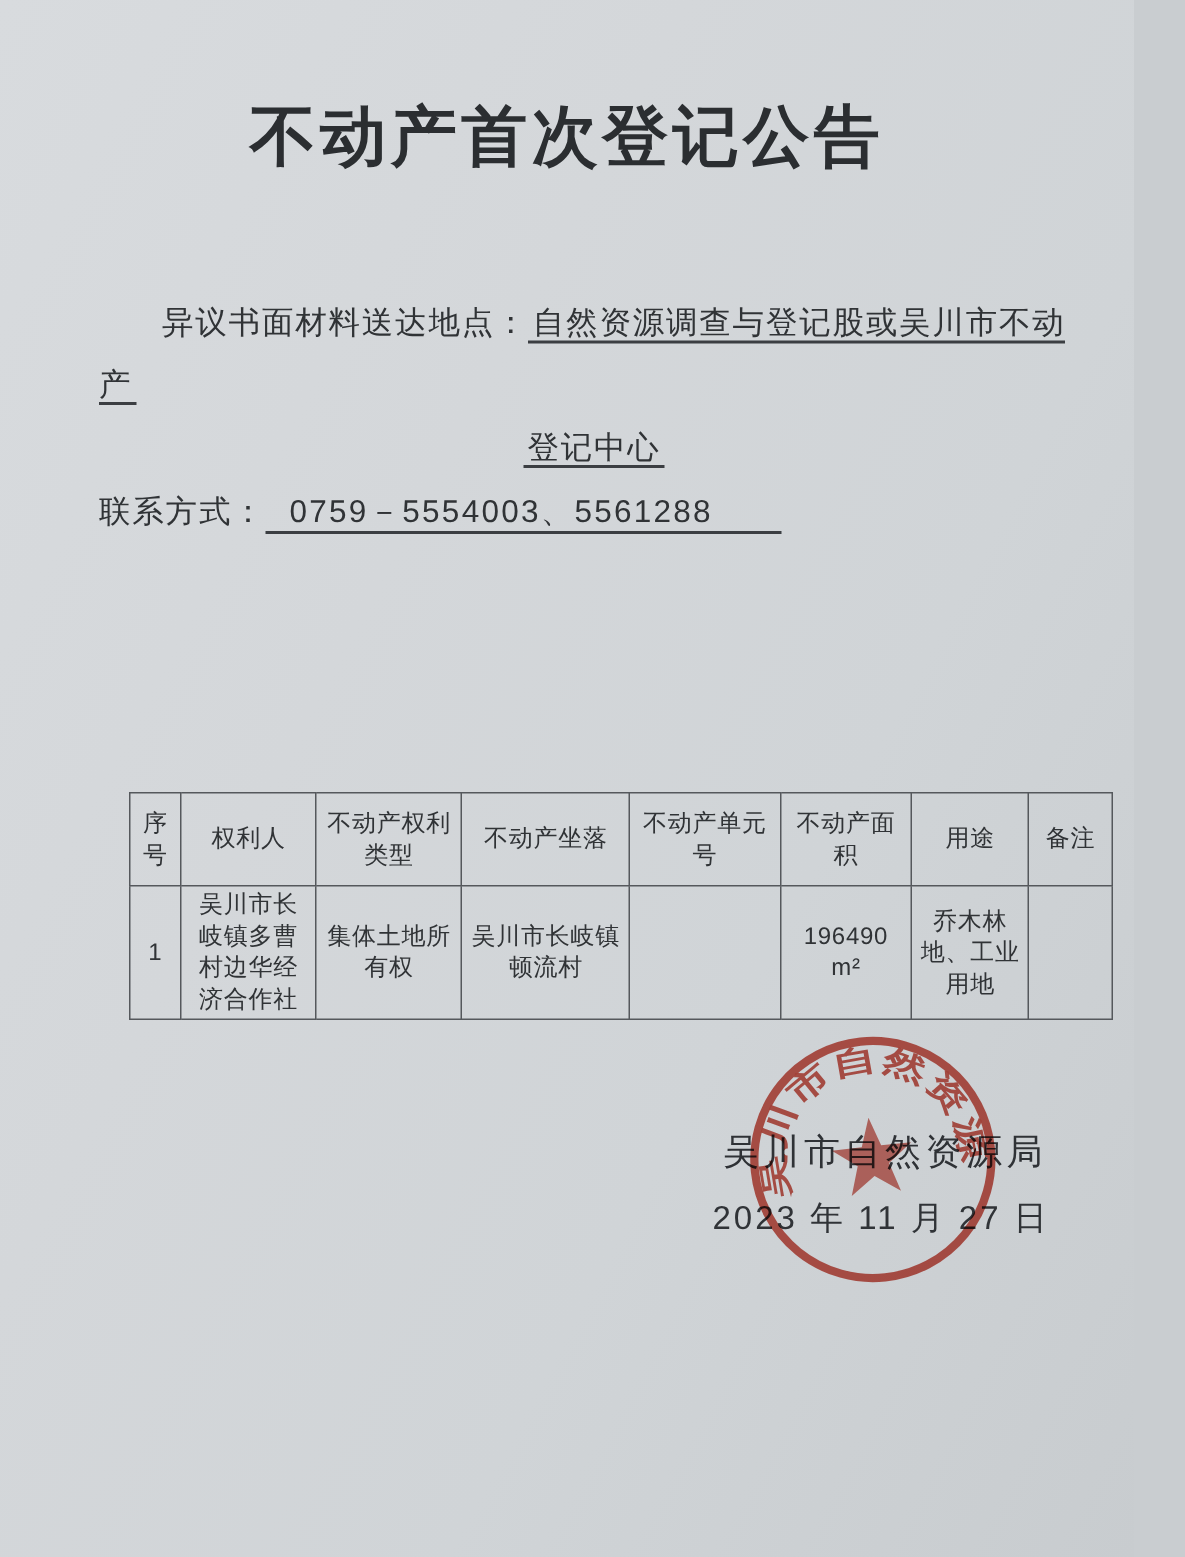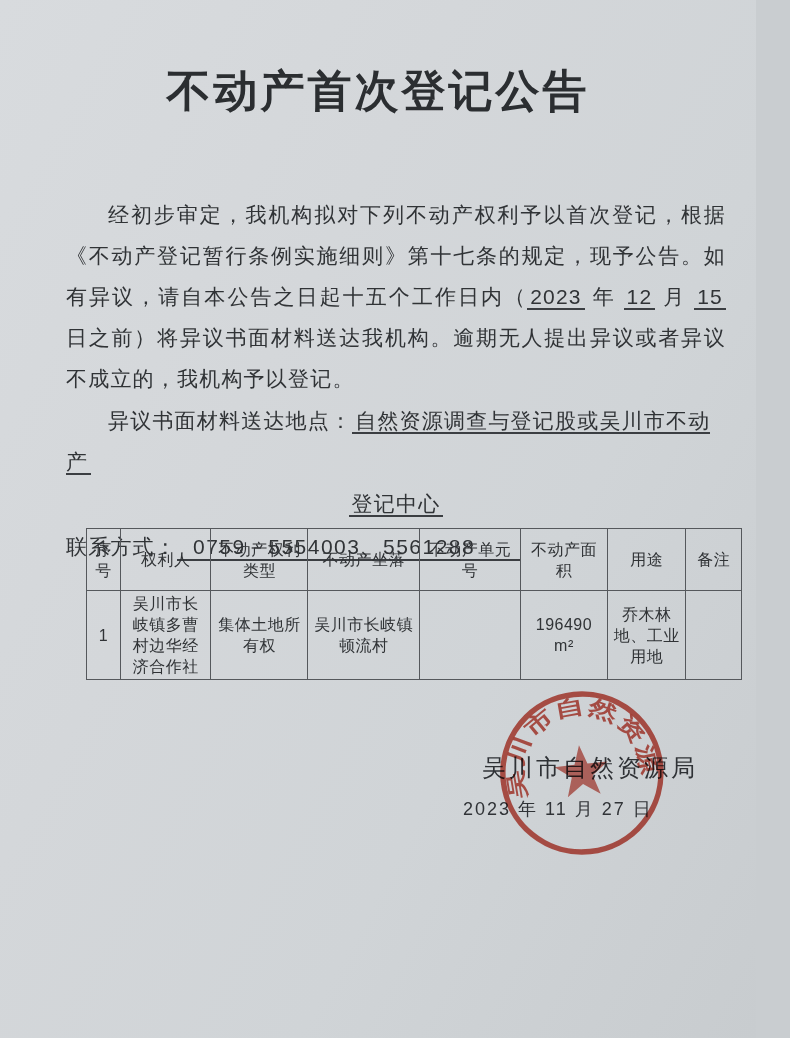--- a/index.html
+++ b/index.html
@@ -53,40 +53,39 @@
   table.reg tbody tr{ height:82px; }
   .col-seq{width:5.2%;} .col-holder{width:13.8%;} .col-type{width:14.8%;}
   .col-loc{width:17.1%;} .col-unit{width:15.3%;} .col-area{width:13.4%;}
   .col-use{width:11.9%;} .col-note{width:8.5%;}
 
   .footer-issuer{
     position:absolute;left:482px;top:752px;
     font-size:24px;letter-spacing:3px;color:#2f3236;
   }
   .footer-date{
-    position:absolute;left:463px;top:797px;
-    font-size:18px;letter-spacing:2px;color:#303337;
+    position:absolute;left:475px;top:797px;
+    font-size:22px;letter-spacing:2px;color:#303337;
   }
   .seal{
     position:absolute;left:477px;top:669px;width:210px;height:210px;
     mix-blend-mode:multiply;opacity:0.9;
     transform:rotate(-6deg);
     pointer-events:none;
   }
 </style>
 </head>
 <body>
 
 <div class="photo">
 
   <div class="doc-title">不动产首次登记公告</div>
 
 
   <div class="body-text">
-    <p class="para"><span>经初步审定，我机构拟对下列不动产权利予以首次登记，根据《不动产登记暂行条例实施细则》第十七条的规定，现予公告。如有异议，请自本公告之日起十五个工作日内（</span><span class="u">2023</span><span> 年 </span><span class="u">12</span><span> 月 </span><span class="u">15</span><span> 日之前）将异议书面材料送达我机构。逾期无人提出异议或者异议不成立的，我机构予以登记。</span></p>
 
     <div class="addr-line"><span>异议书面材料送达地点：</span><span class="u">自然资源调查与登记股或吴川市不动产</span></div>
     <div class="addr-line2"><span class="u">登记中心</span></div>
 
     <div class="contact-line"><span>联系方式：</span><span class="u">0759－5554003、5561288</span></div>
   </div>
 
   <table class="reg">
     <colgroup>
       <col class="col-seq">

